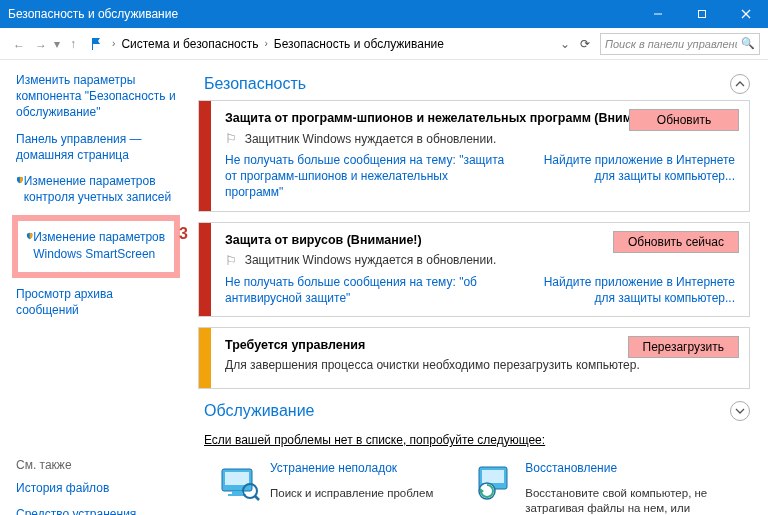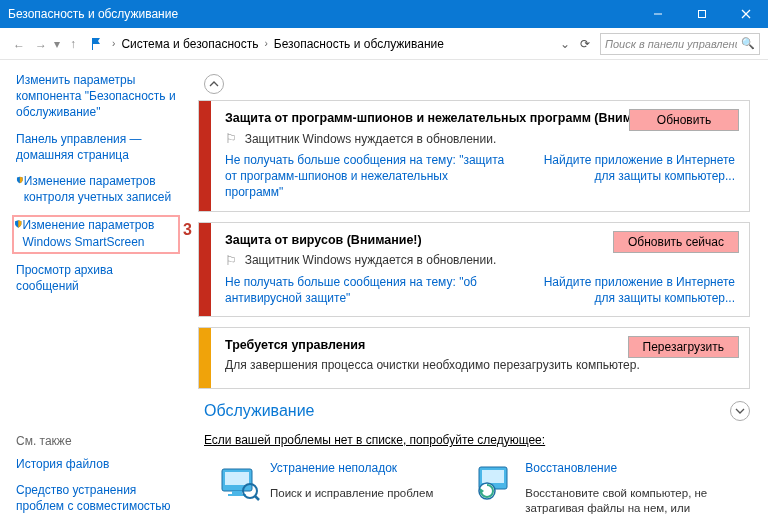--- a/index.html
+++ b/index.html
@@ -22,21 +22,21 @@
   .search { display: flex; align-items: center; border: 1px solid #ccc; height: 22px; width: 160px; padding: 0 4px; color: #888; font-size: 11px; }
   .search input { border: none; width: 100%; font-size: 11px; outline: none; }
   .search input::placeholder { color: #888; font-style: italic; }
   .search .mag { margin-left: 4px; color: #0a78d4; }
   .refresh { color: #555; }
   
   .body { display: flex; height: calc(515px - 28px - 32px); }
   .sidebar { width: 188px; padding: 12px 10px 10px 16px; }
   .sidebar a { display: block; color: #0066cc; font-size: 12px; text-decoration: none; margin-bottom: 10px; line-height: 1.35; }
   .sidebar a.with-icon { display: flex; }
-  .highlight-box { border: 2px solid #fca5a5; padding: 0; margin-left: -4px; margin-right: -2px; position: relative; }
+  .highlight-box { border: 6px solid #fca5a5; padding: 8px; margin-left: -4px; margin-right: -2px; position: relative; }
   .highlight-box .label3 { color: #c0392b; font-size: 16px; font-weight: bold; position: absolute; right: -14px; top: 4px; }
   .sidebar-bottom { margin-top: 30px; }
   .sidebar-bottom .hdr { color: #666; font-size: 12px; margin-bottom: 8px; }
   .main { flex: 1; padding: 14px 18px 10px 10px; overflow-y: auto; }
   .section-head { display: flex; justify-content: space-between; align-items: center; margin-bottom: 6px; padding-left: 6px;}
   .section-head h2 { color: #0a78d4; font-size: 16px; font-weight: 400; }
   .chev-circle { width: 20px; height: 20px; border: 1px solid #aaa; border-radius: 50%; display: flex; align-items: center; justify-content: center; color: #555; font-size: 10px; }
   .card { border: 1px solid #d4d4d4; display: flex; margin-bottom: 10px; }
   .stripe { width: 12px; }
   .stripe.red { background: #c42b1c; }
@@ -133,20 +133,21 @@
 
     <div class="sidebar-bottom" style="margin-top:140px">
       <div class="hdr">См. также</div>
       <a href="#">История файлов</a>
       <a href="#">Средство устранения проблем с совместимостью программ Windows</a>
     </div>
   </div>
 
   <div class="main">
     <div class="section-head">
+      <h2>Безопасность</h2>
       <div class="chev-circle">
         <svg width="10" height="10">
             <polyline points="1,7 5,3 9,7" fill="none" stroke="#555" stroke-width="1.3"></polyline>
           </svg>
       </div>
     </div>
 
     <div class="card">
       <div class="stripe red"></div>
       <div class="card-body">

